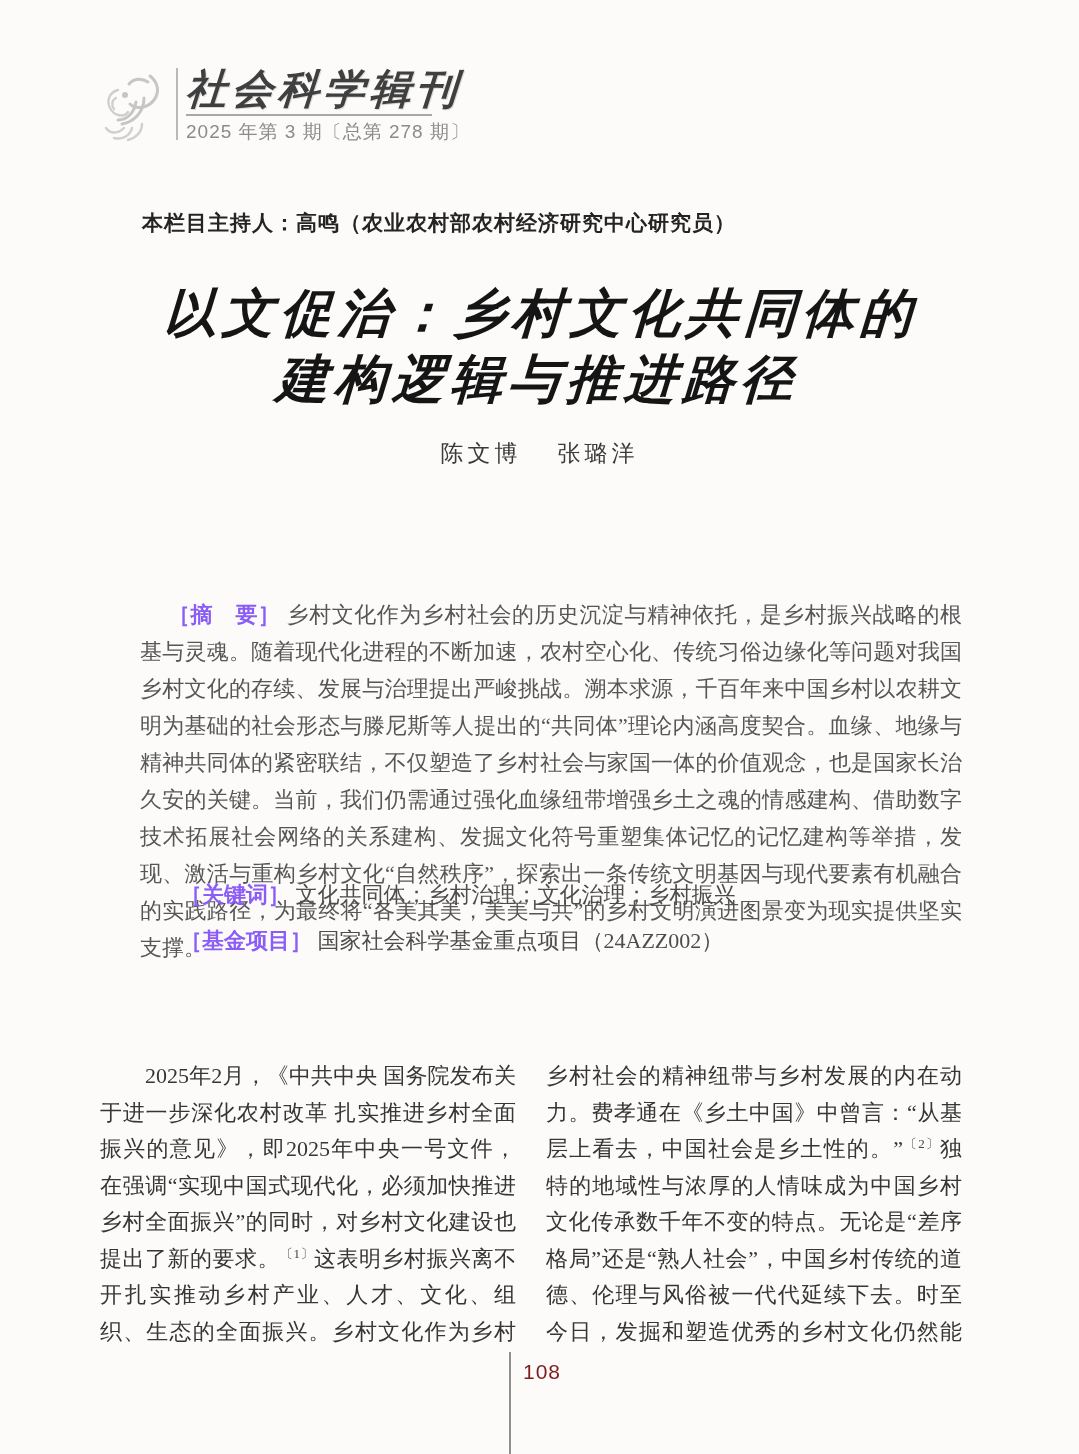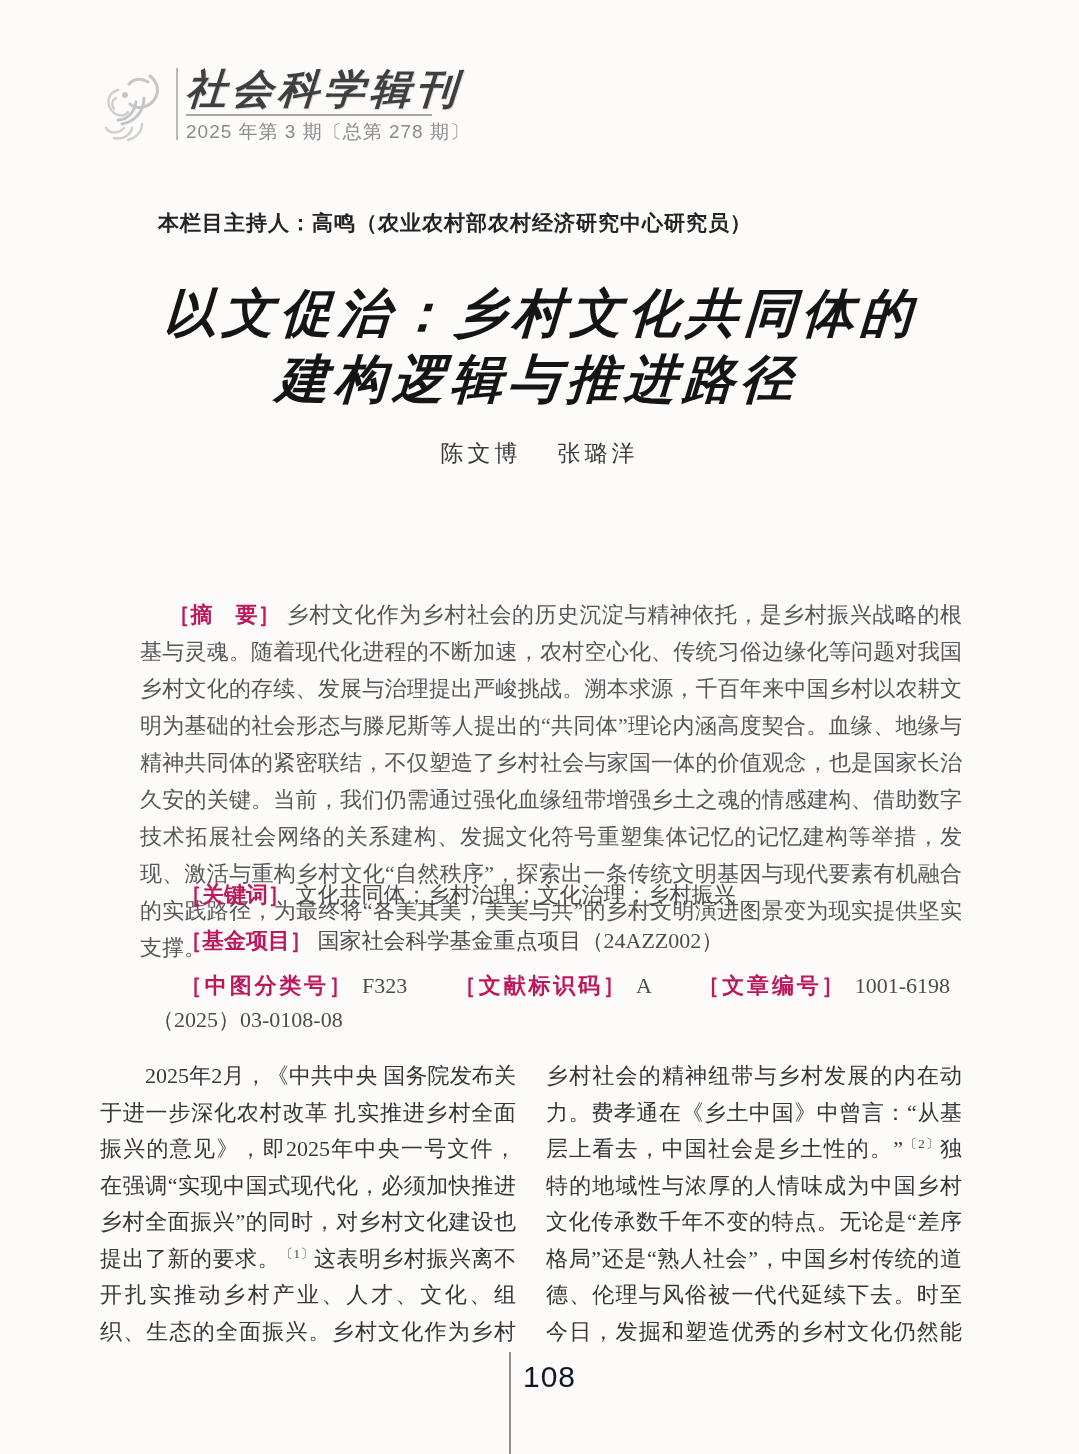--- a/index.html
+++ b/index.html
@@ -34,21 +34,21 @@
 
   
   .section-header{
     position:absolute;left:99px;top:159px;
     font-family:"Liberation Sans","DejaVu Sans",sans-serif;
     font-size:21px;font-weight:bold;color:#1d1d1d;letter-spacing:1px;
   }
   .host-line{
     position:absolute;left:142px;top:209px;
     font-family:"Liberation Sans","DejaVu Sans",sans-serif;
-    font-size:21px;font-weight:bold;color:#242424;letter-spacing:1px;margin-left:16px;
+    font-size:21px;font-weight:bold;color:#242424;letter-spacing:1px;
   }
 
   
   .article-title{
     position:absolute;left:0;top:280px;width:100%;
     text-align:center;
     font-family:"DejaVu Serif","Liberation Serif",serif;
     font-weight:900;font-style:italic;
     font-size:52px;line-height:66px;color:#151515;
     letter-spacing:6px;
@@ -61,21 +61,21 @@
   }
 
   
   .abstract{
     position:absolute;left:140px;top:596px;width:822px;
     font-size:22px;line-height:37px;text-align:justify;color:#565656;
   }
   .abstract p{margin:0;text-indent:28px;}
   .label{
     font-family:"Liberation Sans","DejaVu Sans",sans-serif;
-    font-weight:bold;color:#be185d;font-style:normal;
+    font-weight:bold;color:#8b5cf6;font-style:normal;
   }
   .meta{
     position:absolute;left:140px;top:866px;width:822px;
     font-size:22px;line-height:33.5px;color:#4c4c4c;text-align:justify;
   }
   .meta p{margin:12px;text-indent:28px;}
   .clc-gap{display:inline-block;width:30px;}
 
   
   .body-columns{
@@ -85,21 +85,21 @@
   .body-col{width:416px;font-size:22px;line-height:36.5px;text-align:justify;color:#363636;}
   .body-col p{margin:0;}
   .body-col p.indent{text-indent:45px;}
   .body-col sup{font-size:13px;color:#444;line-height:0;}
 
   
   .footer-rule{position:absolute;left:509px;top:1352px;width:2px;height:102px;background:#8f8f8f;}
   .page-number{
     position:absolute;left:523px;top:1360px;
     font-family:"Liberation Sans","DejaVu Sans",sans-serif;
-    font-size:30px;color:#0f172a;letter-spacing:1px;
+    font-size:21px;color:#7f1d1d;letter-spacing:1px;
   }
 </style>
 </head>
 <body>
 
 <div class="page">
 
   <div class="masthead">
     <svg class="phoenix" viewBox="0 0 74 78" fill="none">
       <g stroke="#c6c6c6" stroke-width="3" stroke-linecap="round" fill="none">
@@ -146,30 +146,20 @@
 
   <div class="meta">
     <p>
       <span class="label">［关键词］</span>
       <span>文化共同体；乡村治理；文化治理；乡村振兴</span>
     </p>
     <p>
       <span class="label">［基金项目］</span>
       <span>国家社会科学基金重点项目（24AZZ002）</span>
     </p>
-    <p>
-      <span class="label">［中图分类号］</span>
-      <span>F323</span>
-      <span class="clc-gap"></span>
-      <span class="label">［文献标识码］</span>
-      <span>A</span>
-      <span class="clc-gap"></span>
-      <span class="label">［文章编号］</span>
-      <span>1001-6198（2025）03-0108-08</span>
-    </p>
   </div>
 
   <div class="body-columns">
     <div class="body-col">
         <p class="indent"><span>2025年2月，《中共中央 国务院发布关于进一步深化农村改革 扎实推进乡村全面振兴的意见》，即2025年中央一号文件，在强调“实现中国式现代化，必须加快推进乡村全面振兴”的同时，对乡村文化建设也提出了新的要求。</span><sup>〔1〕</sup><span>这表明乡村振兴离不开扎实推动乡村产业、人才、文化、组织、生态的全面振兴。乡村文化作为乡村社会的历史沉淀与精神依托，其内隐的情感连接与价值认同，是乡村振兴战略的根基与灵魂。乡村文化不仅是中华民族传统文化的重要组成部分，也是</span></p>
       </div>
     <div class="body-col">
         <p><span>乡村社会的精神纽带与乡村发展的内在动力。费孝通在《乡土中国》中曾言：“从基层上看去，中国社会是乡土性的。”</span><sup>〔2〕</sup><span>独特的地域性与浓厚的人情味成为中国乡村文化传承数千年不变的特点。无论是“差序格局”还是“熟人社会”，中国乡村传统的道德、伦理与风俗被一代代延续下去。时至今日，发掘和塑造优秀的乡村文化仍然能够凝聚人心、构建秩序，进而引领乡村可持续发展。</span></p>
       </div>
   </div>

